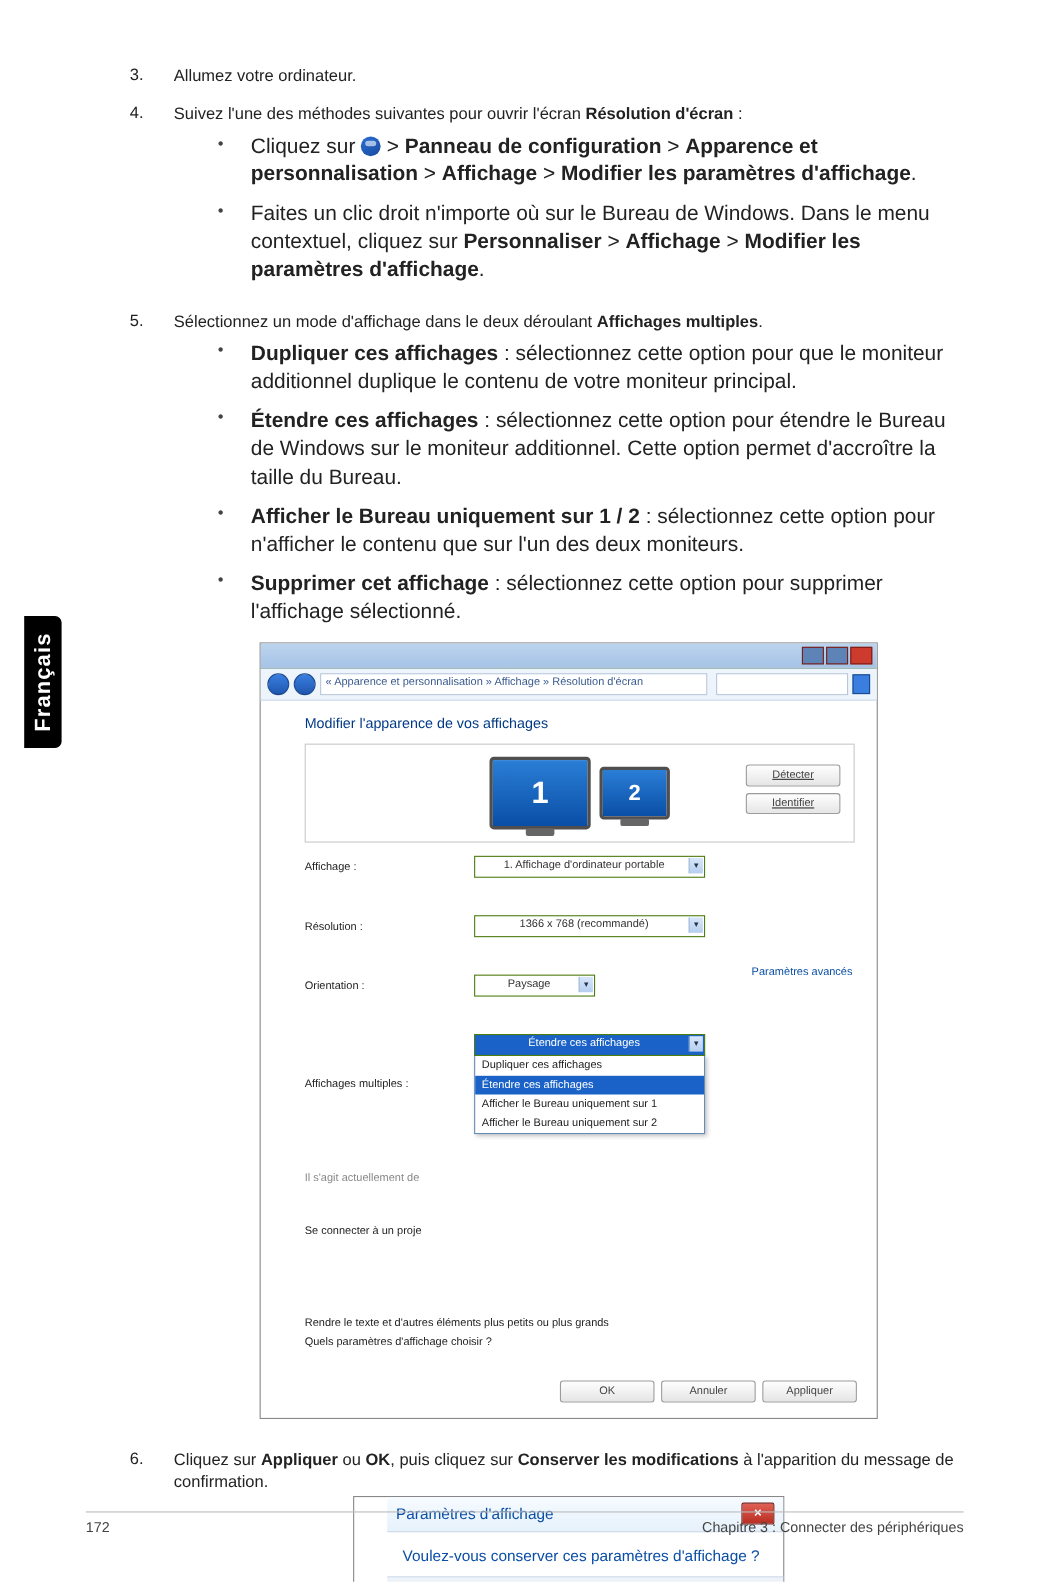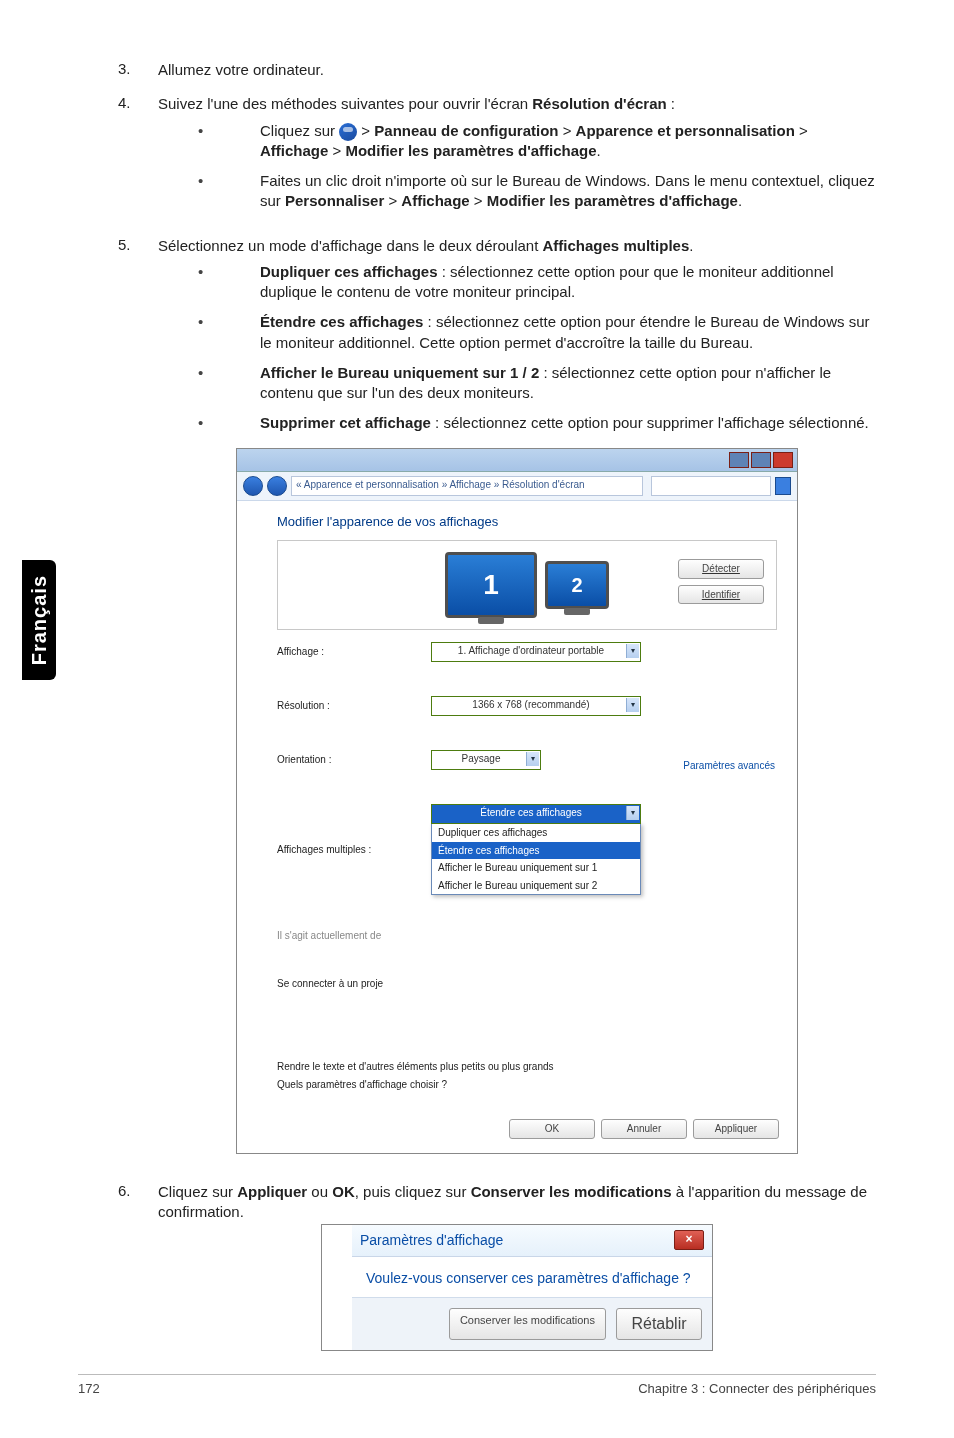--- a/index.html
+++ b/index.html
@@ -5,21 +5,21 @@
   html,body{margin:0;padding:0;background:#fff;font-family:Arial,Helvetica,sans-serif;color:#222;}
   .page{width:954px;height:1438px;margin:0 auto;position:relative;box-sizing:border-box;padding:60px 78px 40px 78px;}
   .content{padding-left:40px;}
   ol.top{list-style:none;padding:0;margin:0;}
   ol.top > li{margin-bottom:14px;display:flex;flex-direction:row;align-items:flex-start;}
   ol.top > li > .num{flex:0 0 40px;font-size:15px;}
   ol.top > li > .body{flex:1;font-size:15px;line-height:1.35;}
   ul.sub{list-style:none;padding:0;margin:6px 0 0 40px;}
   ul.sub > li{display:flex;margin-bottom:10px;align-items:flex-start;}
   ul.sub > li > .bullet{flex:0 0 30px;color:#444;}
-  ul.sub > li > .txt{flex:1;font-size:15px;line-height:1.35;margin-left:32px;}
+  ul.sub > li > .txt{flex:1;font-size:19px;line-height:1.35;}
   .start-icon{display:inline-block;width:18px;height:18px;background:linear-gradient(145deg,#2a6fd6,#1a4a9e);border-radius:50%;vertical-align:middle;position:relative;}
   .start-icon:after{content:"";position:absolute;top:4px;left:4px;width:10px;height:5px;border-radius:4px;background:rgba(255,255,255,.6);}
   .side-tab{position:absolute;left:22px;top:560px;width:34px;height:120px;background:#000;color:#fff;display:flex;align-items:center;justify-content:center;border-top-right-radius:6px;border-bottom-right-radius:6px;}
   .side-tab span{writing-mode:vertical-rl;transform:rotate(180deg);font-weight:700;font-size:20px;letter-spacing:1px;}
   
   .shot1{width:560px;margin:14px auto 14px auto;border:1px solid #888;background:#fff;position:relative;font-size:10px;color:#333;}
   .shot1 .chrome{background:linear-gradient(#bcd4ee,#a6c3e6);height:22px;border-bottom:1px solid #8aa;position:relative;}
   .shot1 .chrome .wbtns{position:absolute;right:4px;top:3px;display:flex;gap:2px;}
   .shot1 .chrome .wbtns div{width:18px;height:14px;background:#cc3b2e;border:1px solid #7a1f16;}
   .shot1 .chrome .wbtns div:first-child{background:#5e83b6;}
@@ -39,21 +39,21 @@
   .winbtn{border:1px solid #9b9b9b;background:linear-gradient(#fefefe,#e5e5e5);border-radius:3px;padding:2px 10px;font-size:10px;color:#444;text-align:center;min-width:64px;}
   .fields{display:grid;grid-template-columns:120px 210px;row-gap:6px;column-gap:10px;align-items:center;gap:34px;}
   .fields .lbl{color:#222;}
   .selbox{border:1px solid #4d7c0f;background:#fff;height:16px;position:relative;padding:1px 14px 1px 4px;font-size:10px;color:#333;text-align:center;}
   .selbox .arrow{position:absolute;right:1px;top:1px;width:12px;height:14px;background:linear-gradient(#d7e6fb,#b6cfef);border-left:1px solid #8faed4;display:flex;align-items:center;justify-content:center;color:#234;font-size:8px;}
   .selbox.hl{background:#1a62c7;color:#fff;}
   .dropdown{border:1px solid #6a8ab8;background:#fff;margin-top:-1px;box-shadow:2px 2px 4px rgba(0,0,0,.25);}
   .dropdown div{padding:2px 6px;color:#222;}
   .dropdown div.selrow{background:#1a62c7;color:#fff;}
   .link{color:#0a4ea6;}
-  .shot1 .adv{position:absolute;right:22px;top:258px;}
+  .shot1 .adv{position:absolute;right:22px;top:240px;}
   .note1{margin-top:70px;color:#222;}
   .note2{color:#222;margin-top:4px;}
   .shot1 .footer{display:flex;justify-content:flex-end;gap:6px;padding:0 18px 14px;margin-top:10px;}
   
   .shot2{width:360px;margin:2px auto 0 auto;border:1px solid #888;background:#fff;font-size:12px;padding-left:30px;}
   .shot2 .titlebar{background:linear-gradient(#f6fbff,#e6f1fb);padding:6px 8px;border-bottom:1px solid #c9d6e8;position:relative;}
   .shot2 .titlebar .t{color:#0a4ea6;font-size:14px;}
   .shot2 .titlebar .close{position:absolute;right:8px;top:5px;width:28px;height:18px;background:linear-gradient(#e06055,#b82e22);border:1px solid #7a1f16;border-radius:2px;color:#fff;font-weight:700;font-size:12px;text-align:center;line-height:16px;}
   .shot2 .body{padding:12px 14px 10px 14px;}
   .shot2 .q{color:#0a4ea6;font-size:14px;line-height:1.3;}

